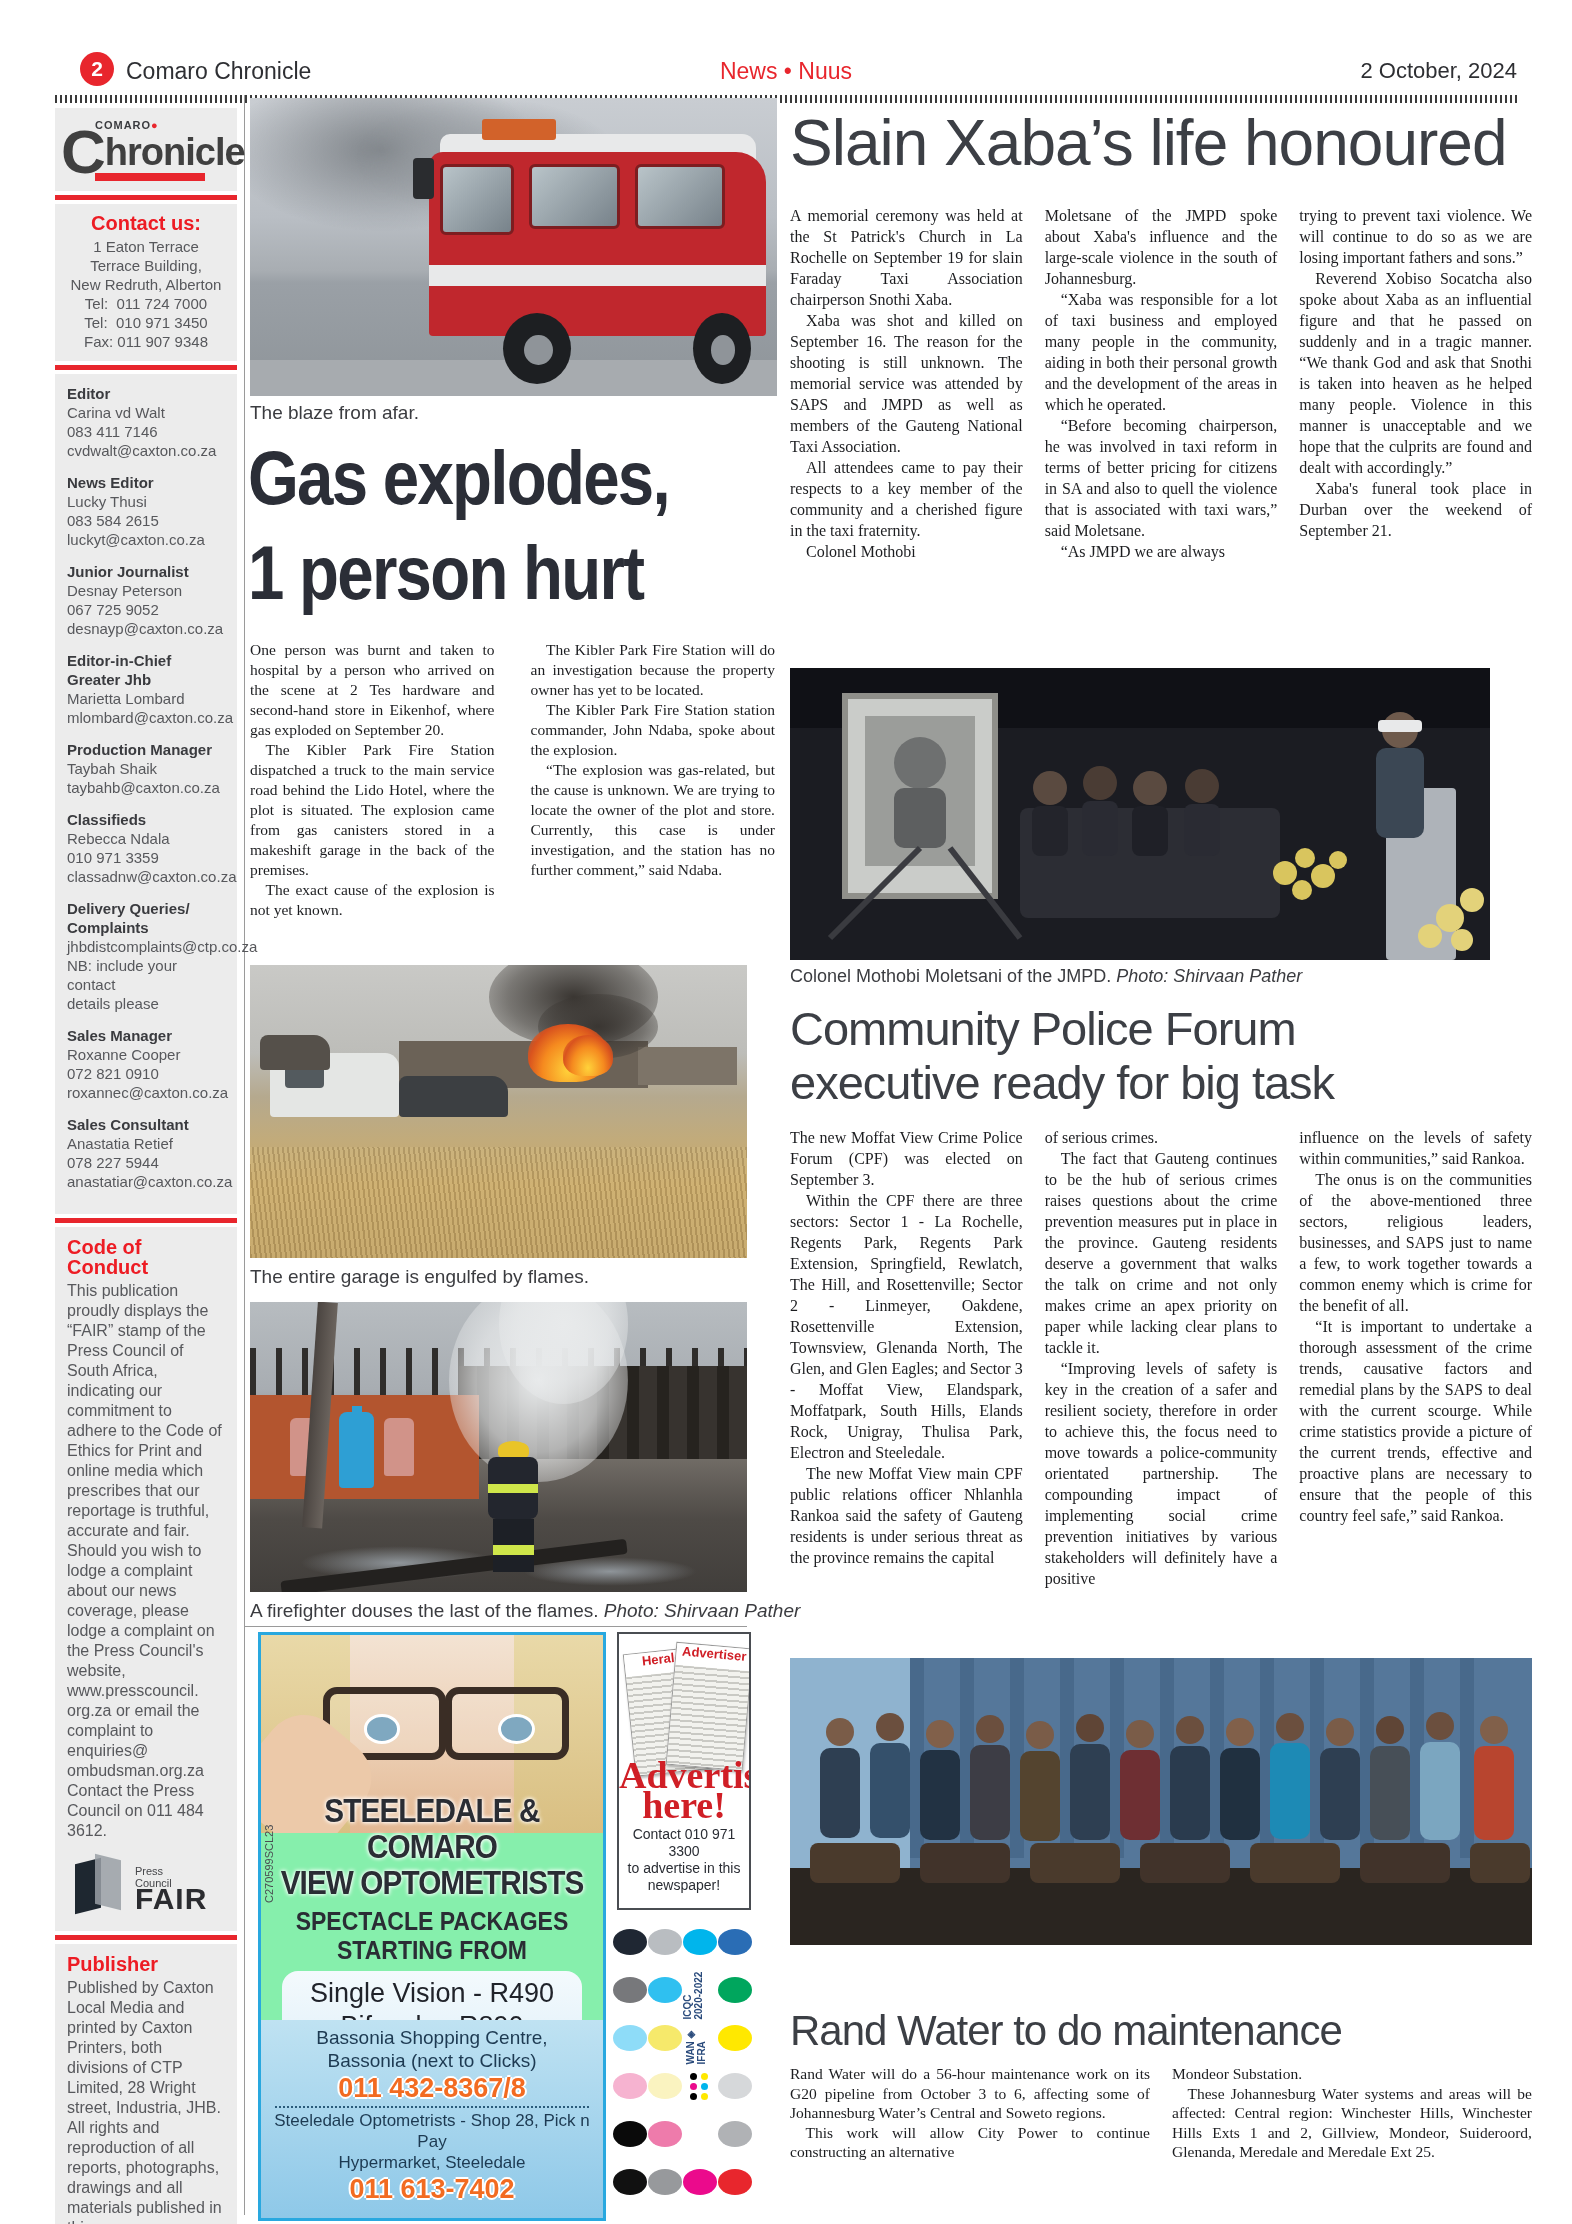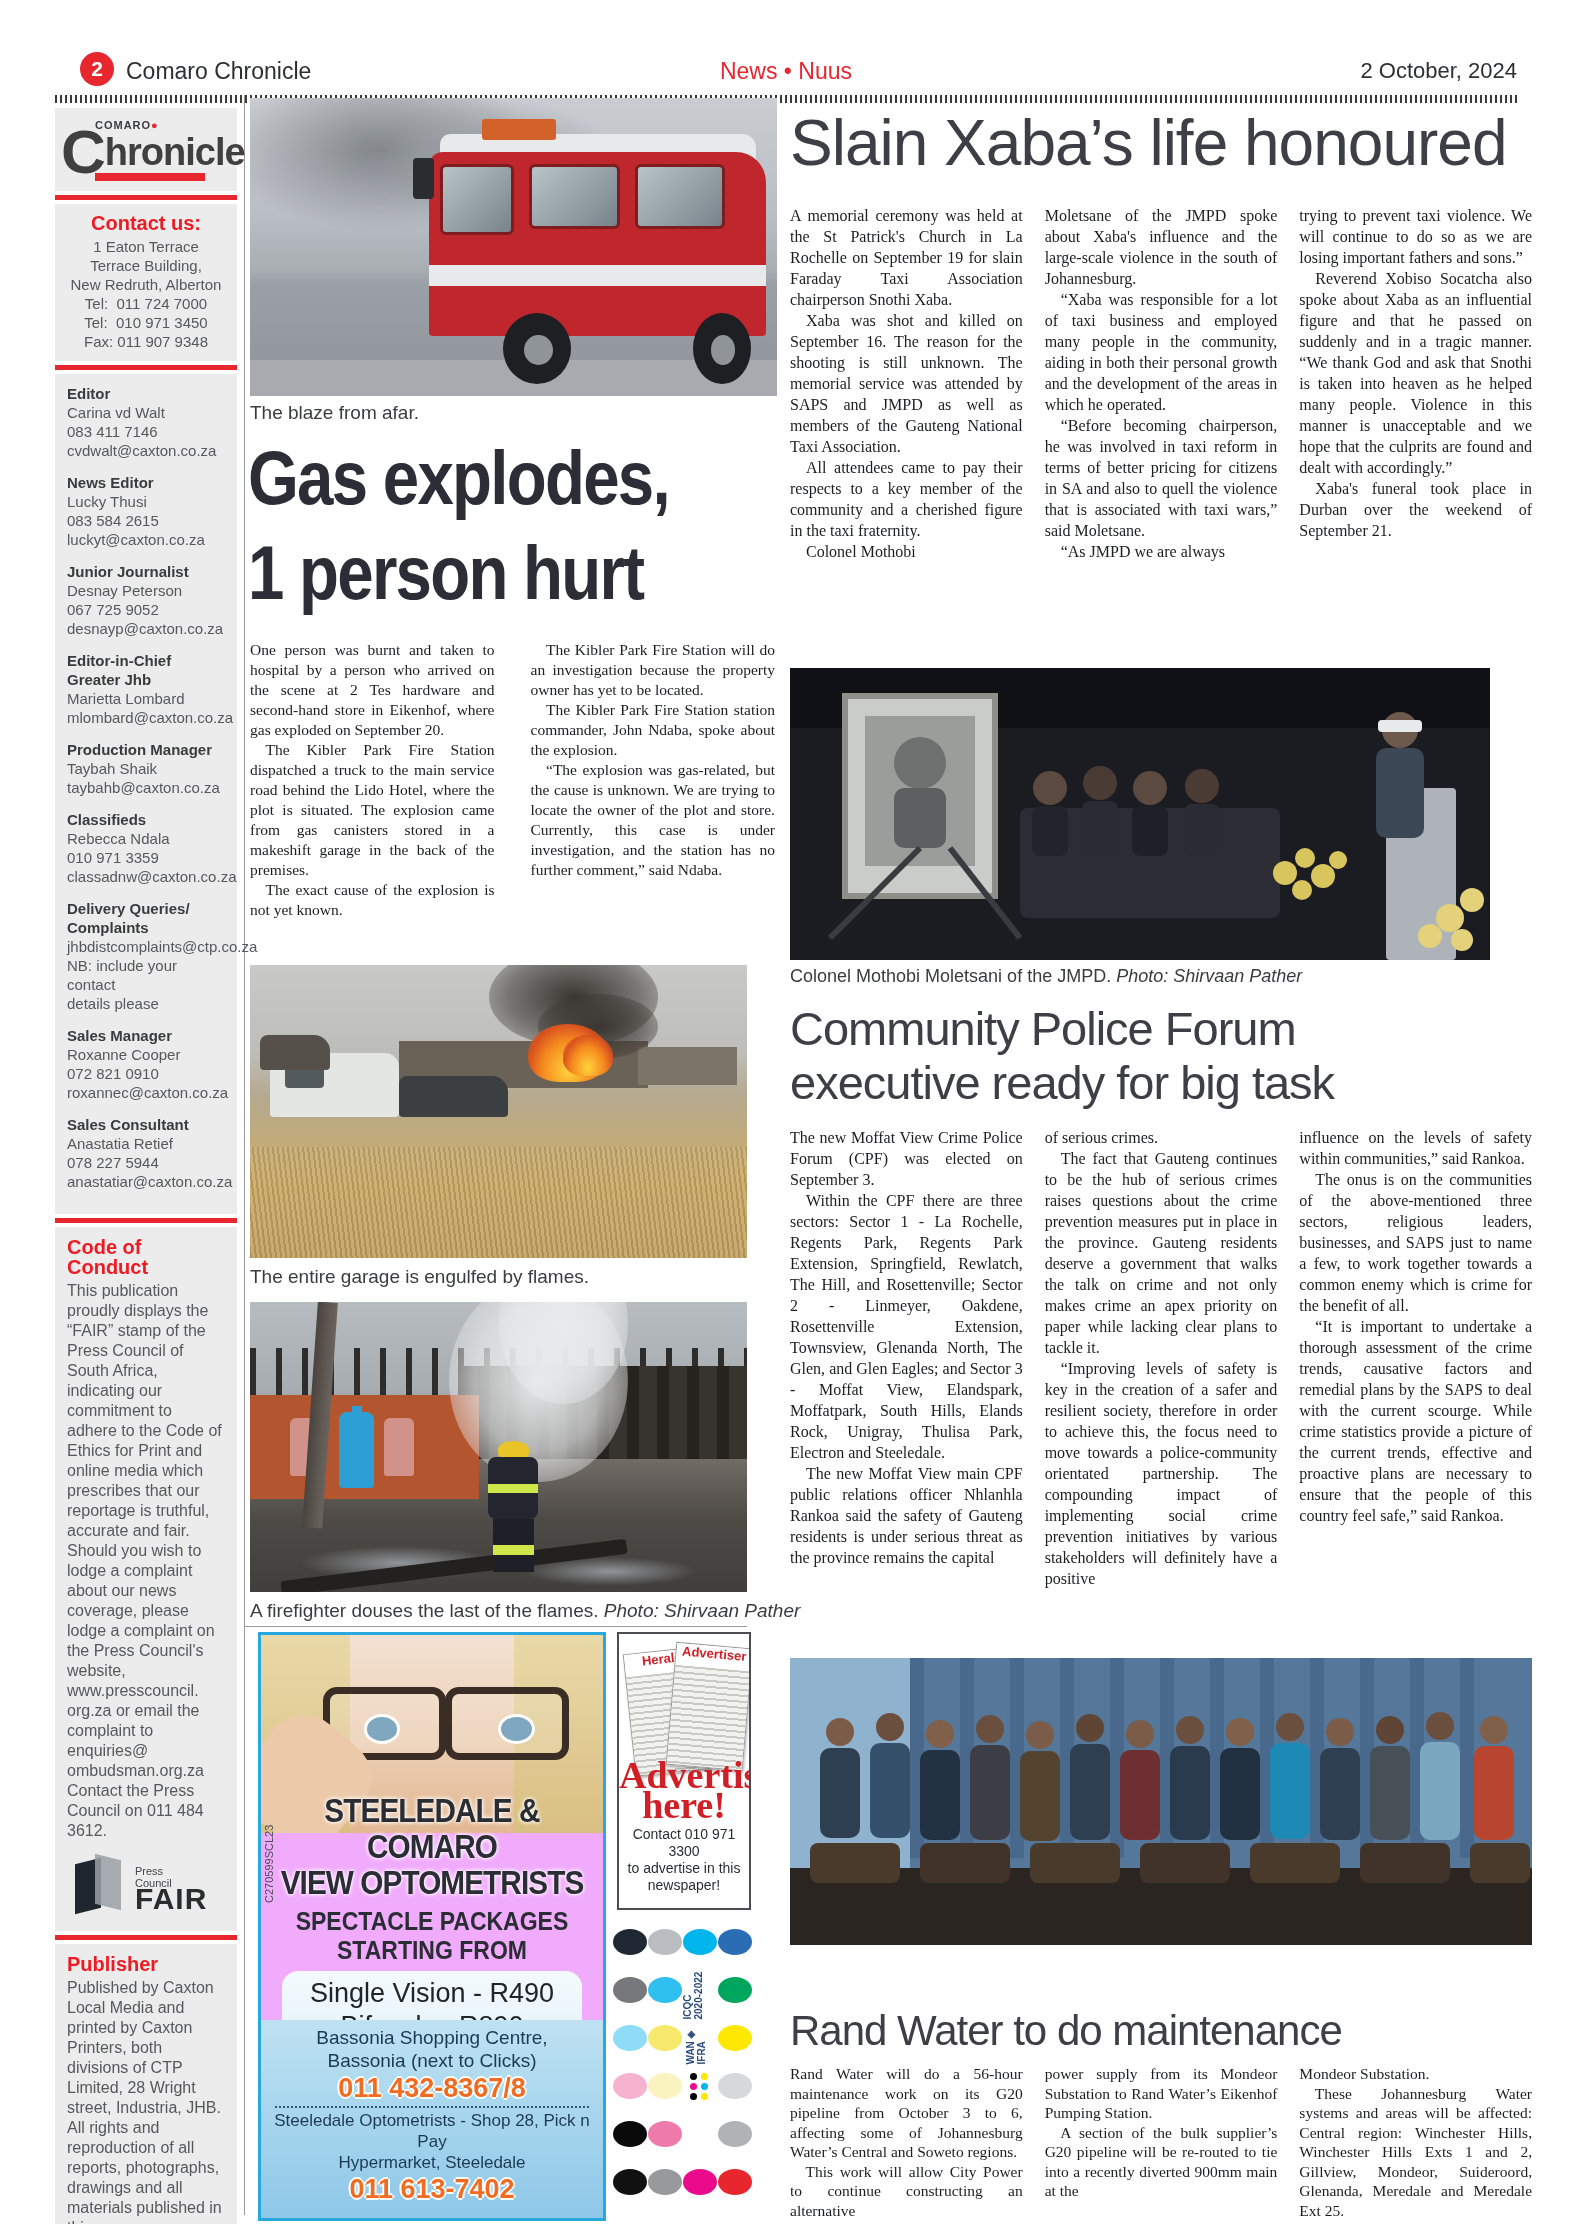--- a/index.html
+++ b/index.html
@@ -87,21 +87,21 @@
   .serifcols{position:absolute;display:flex;font-family:"Liberation Serif",serif;color:#1c1d20;text-align:justify;}
   .serifcols .col{flex:1;}
   .gas-head{position:absolute;left:248px;top:430px;width:530px;font-weight:900;font-size:76px;line-height:95px;
      color:#2b2e37;letter-spacing:-2px;transform:scaleX(.86);transform-origin:left top;
      font-family:"Liberation Sans",sans-serif;}
   
   .memorial{background:linear-gradient(180deg,#15161a 0%,#23242b 45%,#2c2d34 70%,#3a3b41 100%);}
   
   .groupphoto{background:linear-gradient(180deg,#7b95ad 0%,#5b7d9c 18%,#4c6f90 45%,#3c5a78 60%,#2e3b4a 75%,#1d242c 100%);}
   
-  .ad-opt{position:absolute;left:258px;top:1632px;width:342px;height:583px;border:3px solid #29a8df;background:#f0abfc;overflow:hidden;}
+  .ad-opt{position:absolute;left:258px;top:1632px;width:342px;height:583px;border:3px solid #29a8df;background:#86efac;overflow:hidden;}
   .opt-photo{position:relative;width:100%;height:34%;background:linear-gradient(180deg,#f3e3d3 0%,#eccfb4 55%,#e3b893 100%);overflow:hidden;}
   .hair{position:absolute;top:0;width:26%;height:100%;background:linear-gradient(180deg,#e9d9a8,#d9bf82);}
   .glassframe{position:absolute;top:26%;width:32%;height:30%;border:7px solid #3a2d25;border-radius:14px;background:rgba(255,255,255,.15);}
   .eye{position:absolute;top:40%;width:9%;height:12%;background:#7fa8c0;border-radius:50%;border:3px solid #fff;}
   .finger{position:absolute;left:-4%;top:44%;width:34%;height:60%;background:#ecc9a9;border-radius:40px;transform:rotate(40deg);}
   .opt-title{font-weight:900;font-size:33px;line-height:36px;color:#2a2d34;text-align:center;
       letter-spacing:-1px;transform:scaleX(.9);transform-origin:center top;text-shadow:0 0 4px #fff,0 0 6px #fff;margin-top:-40px;}
   .opt-sub{font-weight:bold;font-size:25px;line-height:29px;color:#2a2d34;text-align:center;margin-top:6px;transform:scaleX(.92);}
   .opt-prices{margin:6px auto 0 auto;width:88%;background:linear-gradient(180deg,#f4fafd,#dceef8);border-radius:16px;
       text-align:center;font-size:27px;line-height:33px;color:#20232a;padding:6px 0;}
@@ -565,19 +565,17 @@
         <rect x="680" y="185" width="60" height="40" rx="8" fill="#4a3a2c"></rect>
       </g>
     </svg>
   </div>
 
   <div class="headline-lg" style="left:790px;top:2008px;width:745px;font-size:42px;line-height:46px;" data-bind="articles.randwater.headline">Rand Water to do maintenance</div>
 
   <div class="serifcols" style="left:790px;top:2064px;width:742px;gap:22px;font-size:15.5px;line-height:19.5px;">
     <div class="col" data-bind="articles.randwater.col1">Rand Water will do a 56-hour maintenance work on its G20 pipeline from October 3 to 6, affecting some of Johannesburg Water’s Central and Soweto regions.
  This work will allow City Power to continue constructing an alternative</div>
-    <div class="col" data-bind="articles.randwater.col2">power supply from its Mondeor Substation to Rand Water’s Eikenhof Pumping Station.
- A section of the bulk supplier’s G20 pipeline will be re-routed to tie into a recently diverted 900mm main at the</div>
     <div class="col" data-bind="articles.randwater.col3">Mondeor Substation.
  These Johannesburg Water systems and areas will be affected: Central region: Winchester Hills, Winchester Hills Exts 1 and 2, Gillview, Mondeor, Suideroord, Glenanda, Meredale and Meredale Ext 25.</div>
   </div>
 
 </div>
 
 </body></html>

